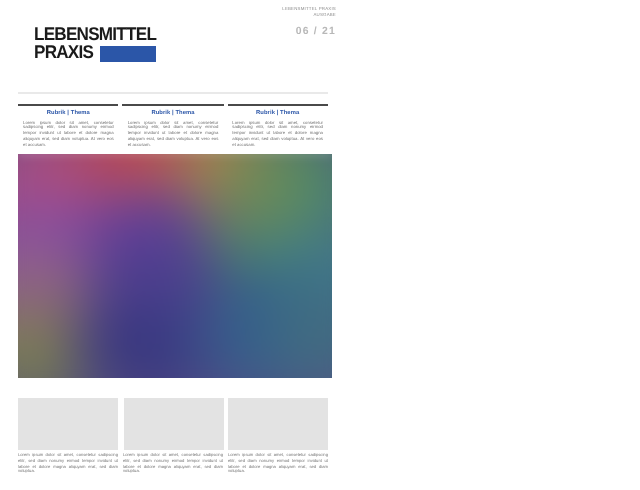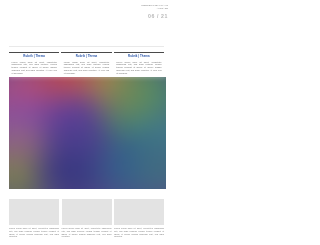--- a/index.html
+++ b/index.html
@@ -158,20 +158,27 @@
     text-align:justify;
   }
 </style>
 </head>
 <body>
 
 <div class="page">
 
   <div class="header">
 
+    <div class="logo">
+      <div class="logo-l1">LEBENSMITTEL</div>
+      <div class="logo-row2">
+        <div class="logo-l2">PRAXIS</div>
+        <div class="logo-box"></div>
+      </div>
+    </div>
 
     <div class="issue">
       <div class="issue-line">LEBENSMITTEL PRAXIS</div>
       <div class="issue-line">AUSGABE</div>
       <div class="issue-num">06 / 21</div>
     </div>
 
     <div class="hr-top"></div>
   </div>
 

